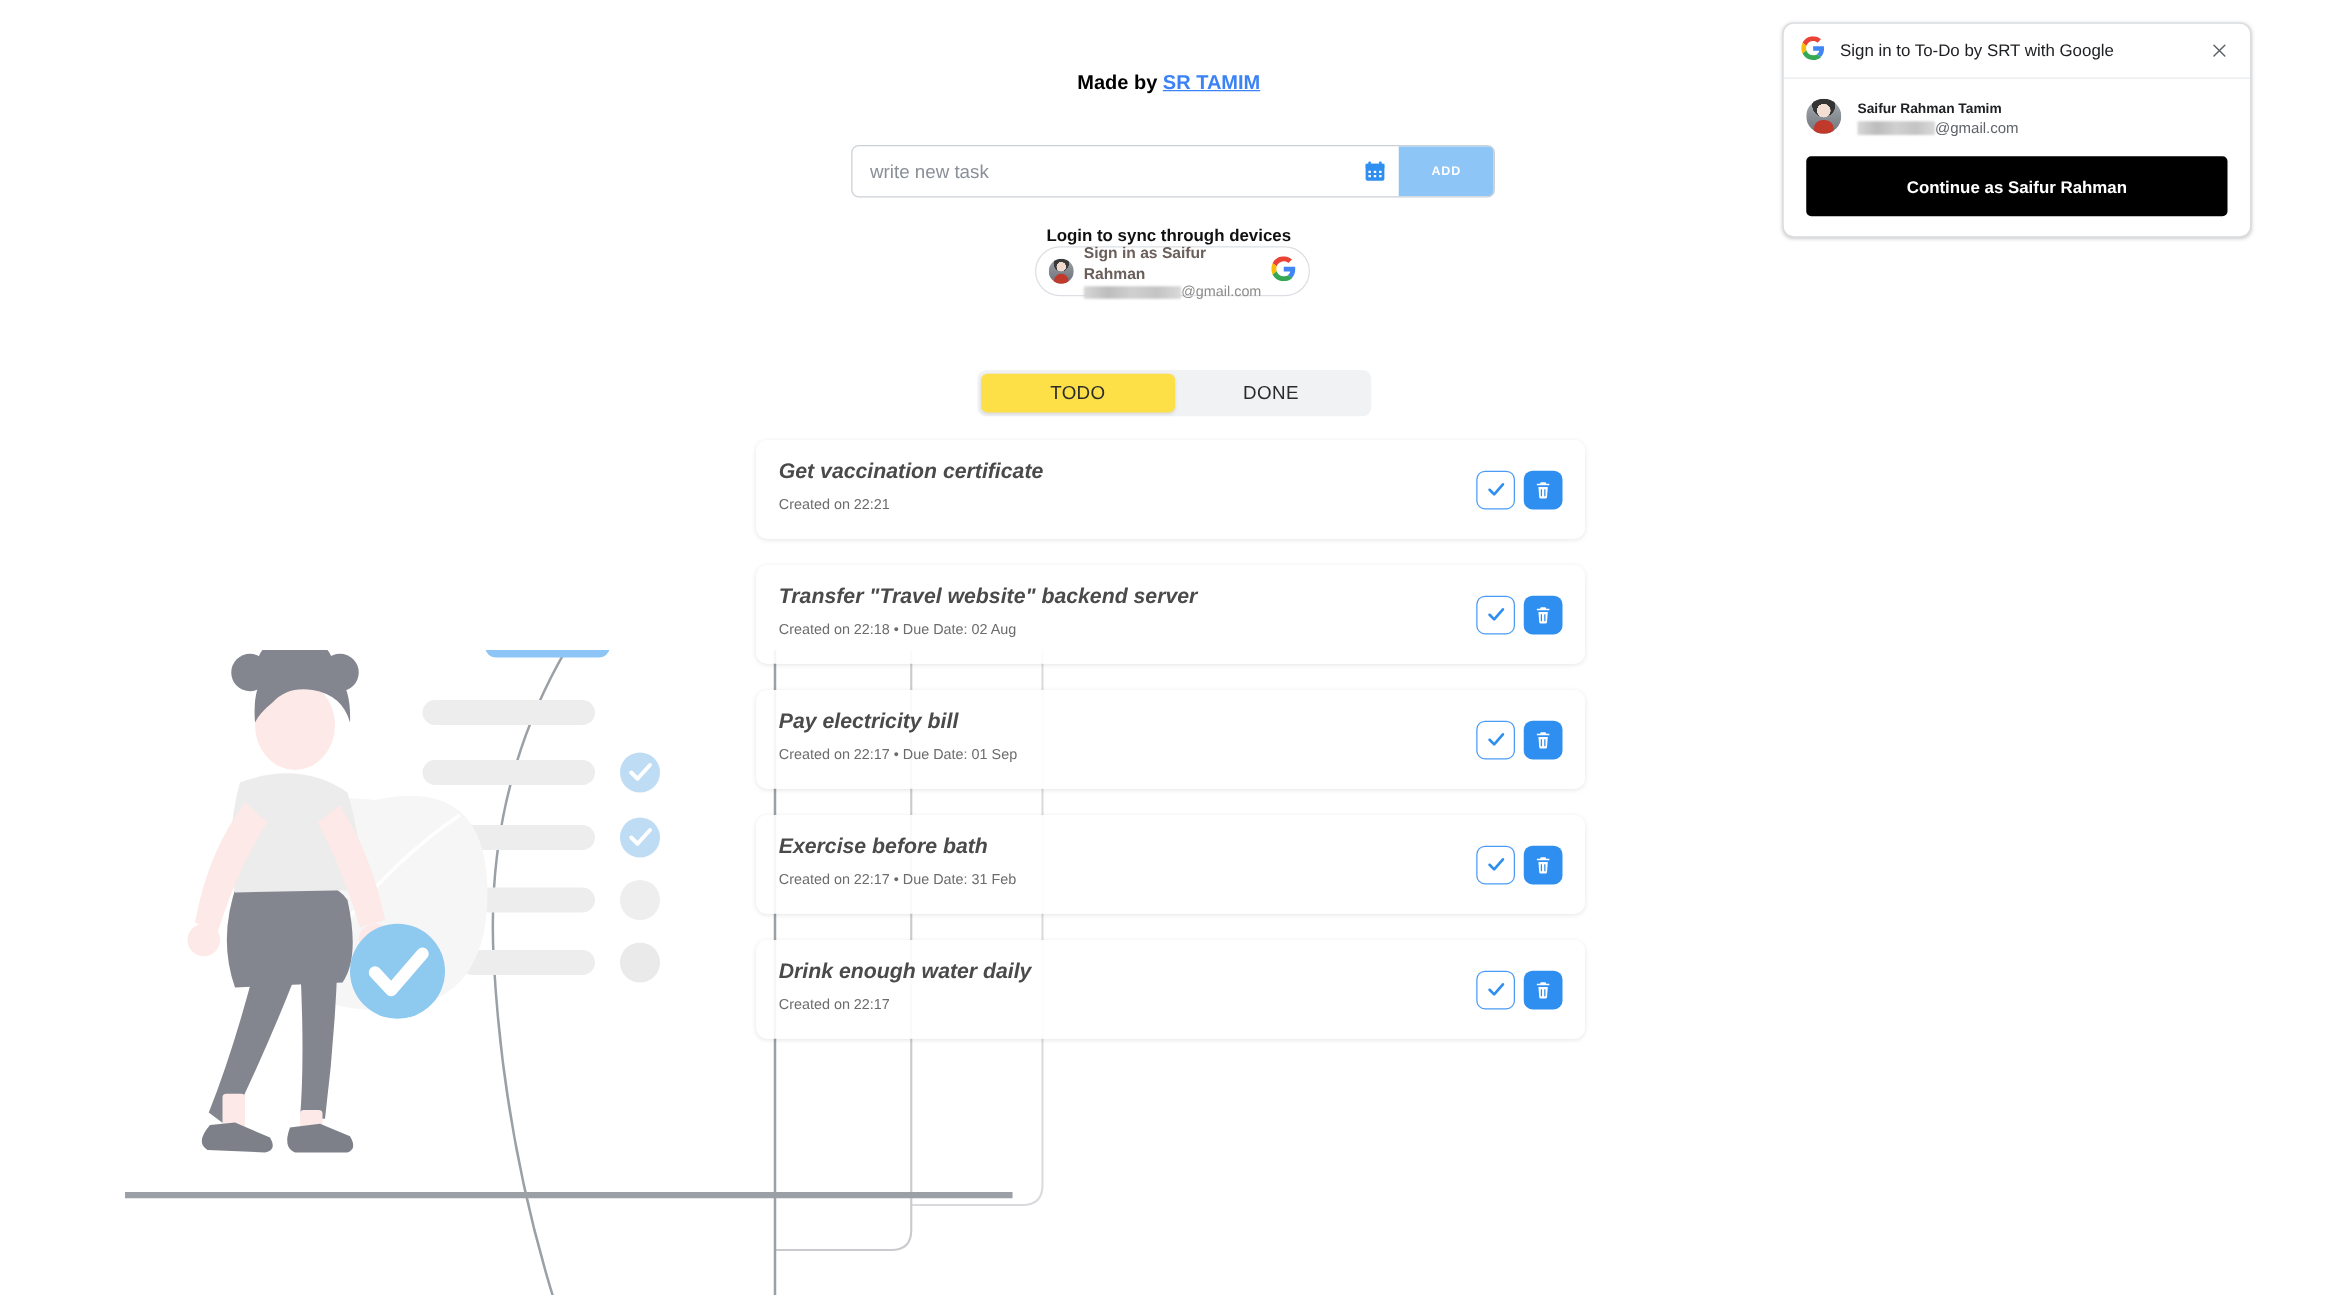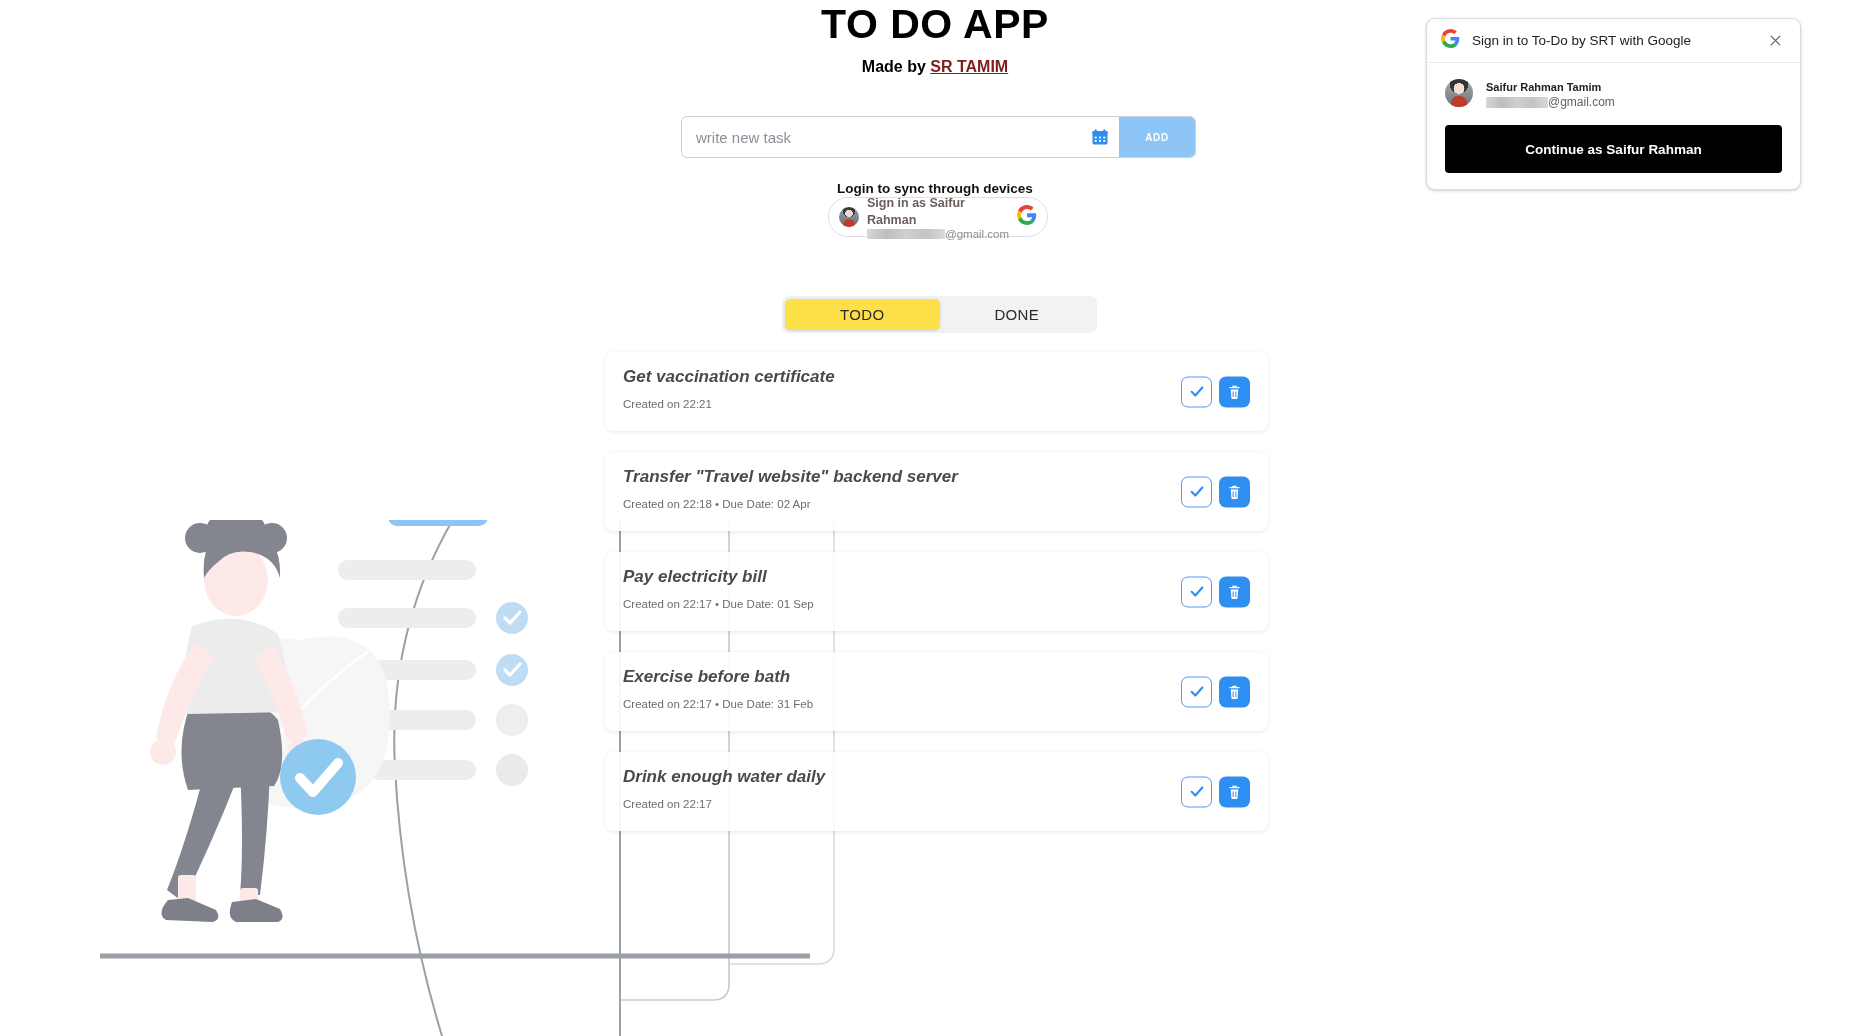--- a/index.html
+++ b/index.html
@@ -45,21 +45,21 @@
     position: absolute;
     left: 0; right: 0;
     top: 58px;
     text-align: center;
     font-size: 16px;
     font-weight: bold;
     color: #000000;
   }
   #made-by .author {
     text-decoration: underline;
-    color: #7f1d1d;
+    color: #3b82f6;
     text-align: right;
   }
 
   
   #input-row {
     position: absolute;
     left: 681px;
     top: 116px;
     width: 515px;
     height: 42px;
@@ -377,21 +377,20 @@
   </g>
 
   <g>
     <circle cx="318" cy="257" r="38" fill="#8ec9f0"></circle>
     <path d="M300 258 l13 14 l25 -29" stroke="#ffffff" stroke-width="10" fill="none" stroke-linecap="round" stroke-linejoin="round"></path>
   </g>
 </svg>
 
 <div id="page">
 
-  <h1 id="app-title">TO DO APP</h1>
 
   <div id="made-by">
     <span>Made by </span><a class="author" href="#">SR TAMIM</a>
   </div>
 
   <div id="input-row">
     <input id="task-input" type="text" placeholder="write new task" style="">
     <button id="calendar-btn">
       <svg width="18" height="18" viewBox="0 0 24 24" aria-hidden="true">
         <rect x="2" y="4" width="20" height="18" rx="2" fill="#2f8ff0"></rect>
@@ -451,21 +450,21 @@
         <button class="btn-del">
           <svg width="15" height="15" viewBox="0 0 24 24" aria-hidden="true">
               <path fill="#ffffff" d="M9 2h6l1 2h4v2H4V4h4l1-2zm-3 6h12l-1 13a2 2 0 0 1-2 2H9a2 2 0 0 1-2-2L6 8zm3 3v9h1.6v-9H9zm4.4 0v9H15v-9h-1.6z"></path>
             </svg>
         </button>
       </div>
     </div>
 
     <div class="task-card">
       <div class="task-title">Transfer "Travel website" backend server</div>
-      <div class="task-meta">Created on 22:18  •  Due Date: 02 Apr</div>
+      <div class="task-meta">Created on 22:18  •  Due Date: 02 Aug</div>
       <div class="task-actions">
         <button class="btn-done">
           <svg width="16" height="16" viewBox="0 0 24 24" aria-hidden="true">
               <path d="M4 12.5 L9.5 18 L20 6" stroke="#2f8ff0" stroke-width="3.2" fill="none" stroke-linecap="round" stroke-linejoin="round"></path>
             </svg>
         </button>
         <button class="btn-del">
           <svg width="15" height="15" viewBox="0 0 24 24" aria-hidden="true">
               <path fill="#ffffff" d="M9 2h6l1 2h4v2H4V4h4l1-2zm-3 6h12l-1 13a2 2 0 0 1-2 2H9a2 2 0 0 1-2-2L6 8zm3 3v9h1.6v-9H9zm4.4 0v9H15v-9h-1.6z"></path>
             </svg>

